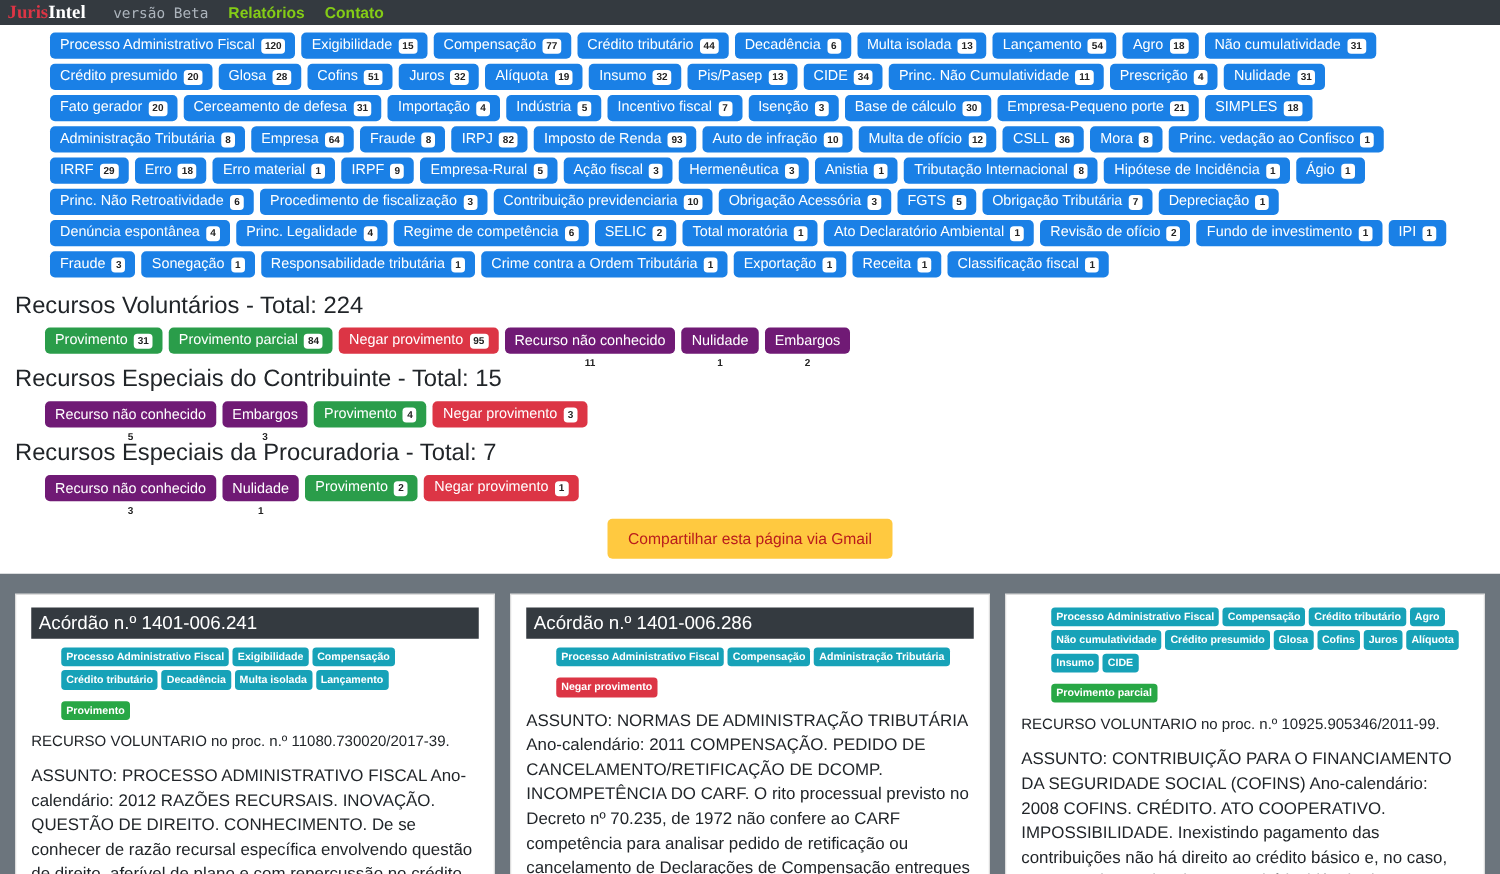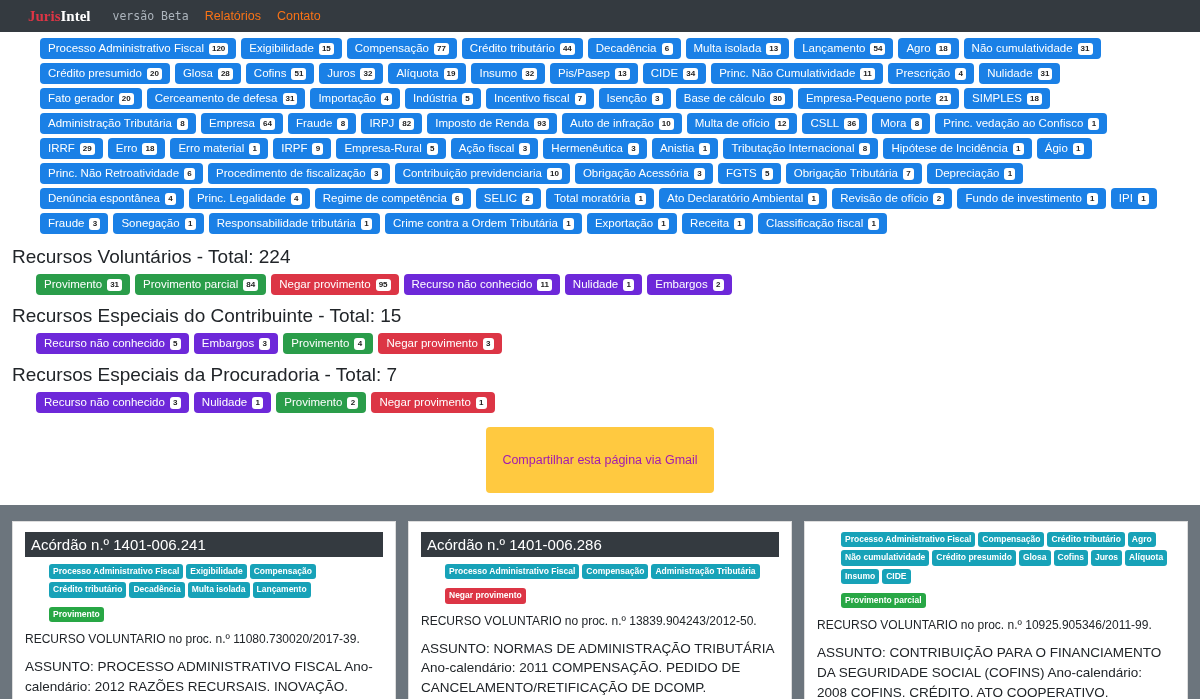--- a/index.html
+++ b/index.html
@@ -7,47 +7,47 @@
   html, body {
     margin: 0; padding: 0;
     width: 1200px;
     background: #ffffff;
     font-family: "Liberation Sans", sans-serif;
     color: #212529;
   }
   
   .navbar {
     background: #343a40;
-    height: 32px;
+    height: 20px;
     display: flex;
     align-items: center;
-    padding: 0 28px;
+    padding: 0 6px;
     gap: 0px;
   }
   .brand {
     font-family: "Liberation Serif", serif;
     font-size: 15px;
     font-weight: bold;
     margin-right: 22px;
     letter-spacing: 0px;
     white-space: nowrap;
   }
   .brand .juris { color: #dc3545; }
   .brand .intel { color: #ffffff; }
   .nav-version {
     color: #adb5bd;
     font-family: "DejaVu Sans Mono", monospace;
     font-size: 11.5px;
     margin-right: 16px;
     white-space: nowrap;
   }
   .nav-link {
-    color: #f97316;
+    color: #84cc16;
     font-size: 12.5px;
-    font-weight: normal;
+    font-weight: bold;
     text-decoration: none;
     margin-right: 16px;
     white-space: nowrap;
   }
   
   .tagcloud {
     padding: 6px 34px 2px 40px;
     display: flex;
     flex-wrap: wrap;
     gap: 4px 5px;
@@ -103,45 +103,45 @@
     padding: 6px 8px;
     display: inline-flex;
     align-items: center;
     gap: 5px;
     white-space: nowrap;
     cursor: pointer;
     height: 21px;
   }
   .pill.green  { background: #2a9d4a; }
   .pill.red    { background: #dc3545; }
-  .pill.gray   { background: #6d28d9; }
+  .pill.gray   { background: #701a75; flex-direction: column; }
   .pill .badge {
     background: #ffffff;
     color: #222;
     border-radius: 3px;
     font-size: 8px;
     font-weight: bold;
     line-height: 1;
     padding: 2px 3px;
     min-width: 11px;
     text-align: center;
   }
   
   .share-wrap {
     display: flex;
     justify-content: center;
     margin: 14px 0 12px 0;
   }
   .share-btn {
     background: #ffc940;
-    color: #a21caf;
+    color: #b91c1c;
     border: none;
     border-radius: 4px;
     font-size: 12.5px;
-    padding: 26px 16px;
+    padding: 9px 16px;
     cursor: pointer;
     font-family: "Liberation Sans", sans-serif;
     text-align: right;
   }
   
   .cards-strip {
     background: #6c757d;
     padding: 16px 12px 0 12px;
     display: flex;
     gap: 12px;
@@ -594,21 +594,20 @@
     <div class="card">
       <div class="card-title">Acórdão n.º 1401-006.286</div>
       <div class="chips">
         <span class="chip">Processo Administrativo Fiscal</span>
         <span class="chip">Compensação</span>
         <span class="chip">Administração Tributária</span>
       </div>
       <div class="chips result">
         <span class="chip red">Negar provimento</span>
       </div>
-      <p>RECURSO VOLUNTARIO no proc. n.º 13839.904243/2012-50.</p>
       <p class="assunto">ASSUNTO: NORMAS DE ADMINISTRAÇÃO TRIBUTÁRIA Ano-calendário: 2011 COMPENSAÇÃO. PEDIDO DE CANCELAMENTO/RETIFICAÇÃO DE DCOMP. INCOMPETÊNCIA DO CARF. O rito processual previsto no Decreto nº 70.235, de 1972 não confere ao CARF competência para analisar pedido de retificação ou cancelamento de Declarações de Compensação entregues pelo sujeito passivo, cuja competência é atribuída às Delegacias da Receita Federal, conforme seu Regimento Interno.</p>
     </div>
     <div class="card">
       <div class="chips">
         <span class="chip">Processo Administrativo Fiscal</span>
         <span class="chip">Compensação</span>
         <span class="chip">Crédito tributário</span>
         <span class="chip">Agro</span>
         <span class="chip">Não cumulatividade</span>
         <span class="chip">Crédito presumido</span>

